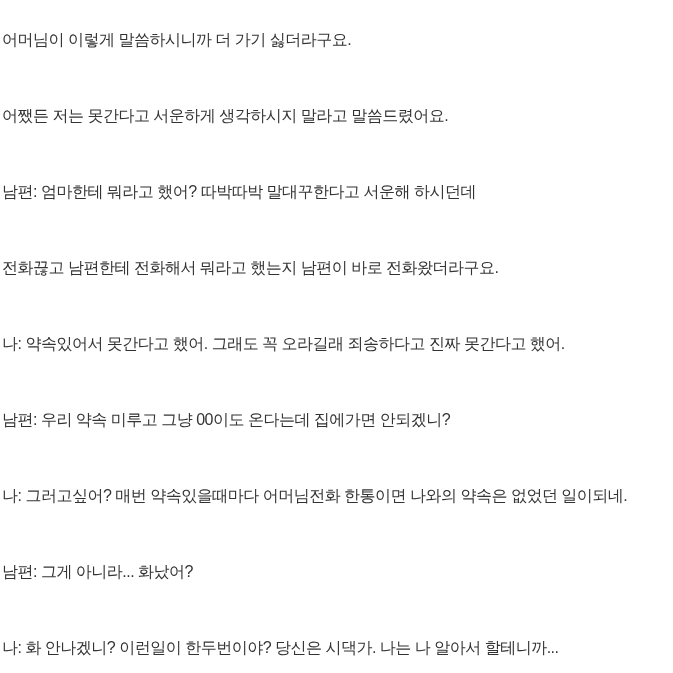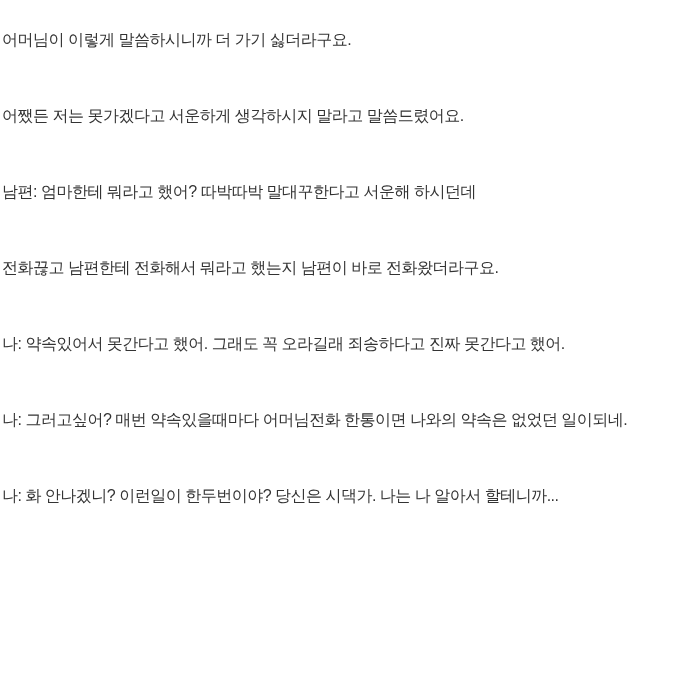--- a/index.html
+++ b/index.html
@@ -29,19 +29,21 @@
     color: #333333;
     white-space: nowrap;
     overflow: hidden;
   }
 </style>
 </head>
 <body>
 
 <div class="post-body">
   <div class="post-line">어머님이 이렇게 말씀하시니까 더 가기 싫더라구요.</div>
-  <div class="post-line">어쨌든 저는 못가겠다고 서운하게 생각하시지 말라고 말씀드렸어요.</div>
+  <div class="post-line">어쨌든 저는 못간다고 서운하게 생각하시지 말라고 말씀드렸어요.</div>
   <div class="post-line">남편: 엄마한테 뭐라고 했어? 따박따박 말대꾸한다고 서운해 하시던데</div>
   <div class="post-line">전화끊고 남편한테 전화해서 뭐라고 했는지 남편이 바로 전화왔더라구요.</div>
   <div class="post-line">나: 약속있어서 못간다고 했어. 그래도 꼭 오라길래 죄송하다고 진짜 못간다고 했어.</div>
+  <div class="post-line">남편: 우리 약속 미루고 그냥 00이도 온다는데 집에가면 안되겠니?</div>
   <div class="post-line">나: 그러고싶어? 매번 약속있을때마다 어머님전화 한통이면 나와의 약속은 없었던 일이되네.</div>
+  <div class="post-line">남편: 그게 아니라... 화났어?</div>
   <div class="post-line">나: 화 안나겠니? 이런일이 한두번이야? 당신은 시댁가. 나는 나 알아서 할테니까...</div>
 </div>
 
 </body></html>

